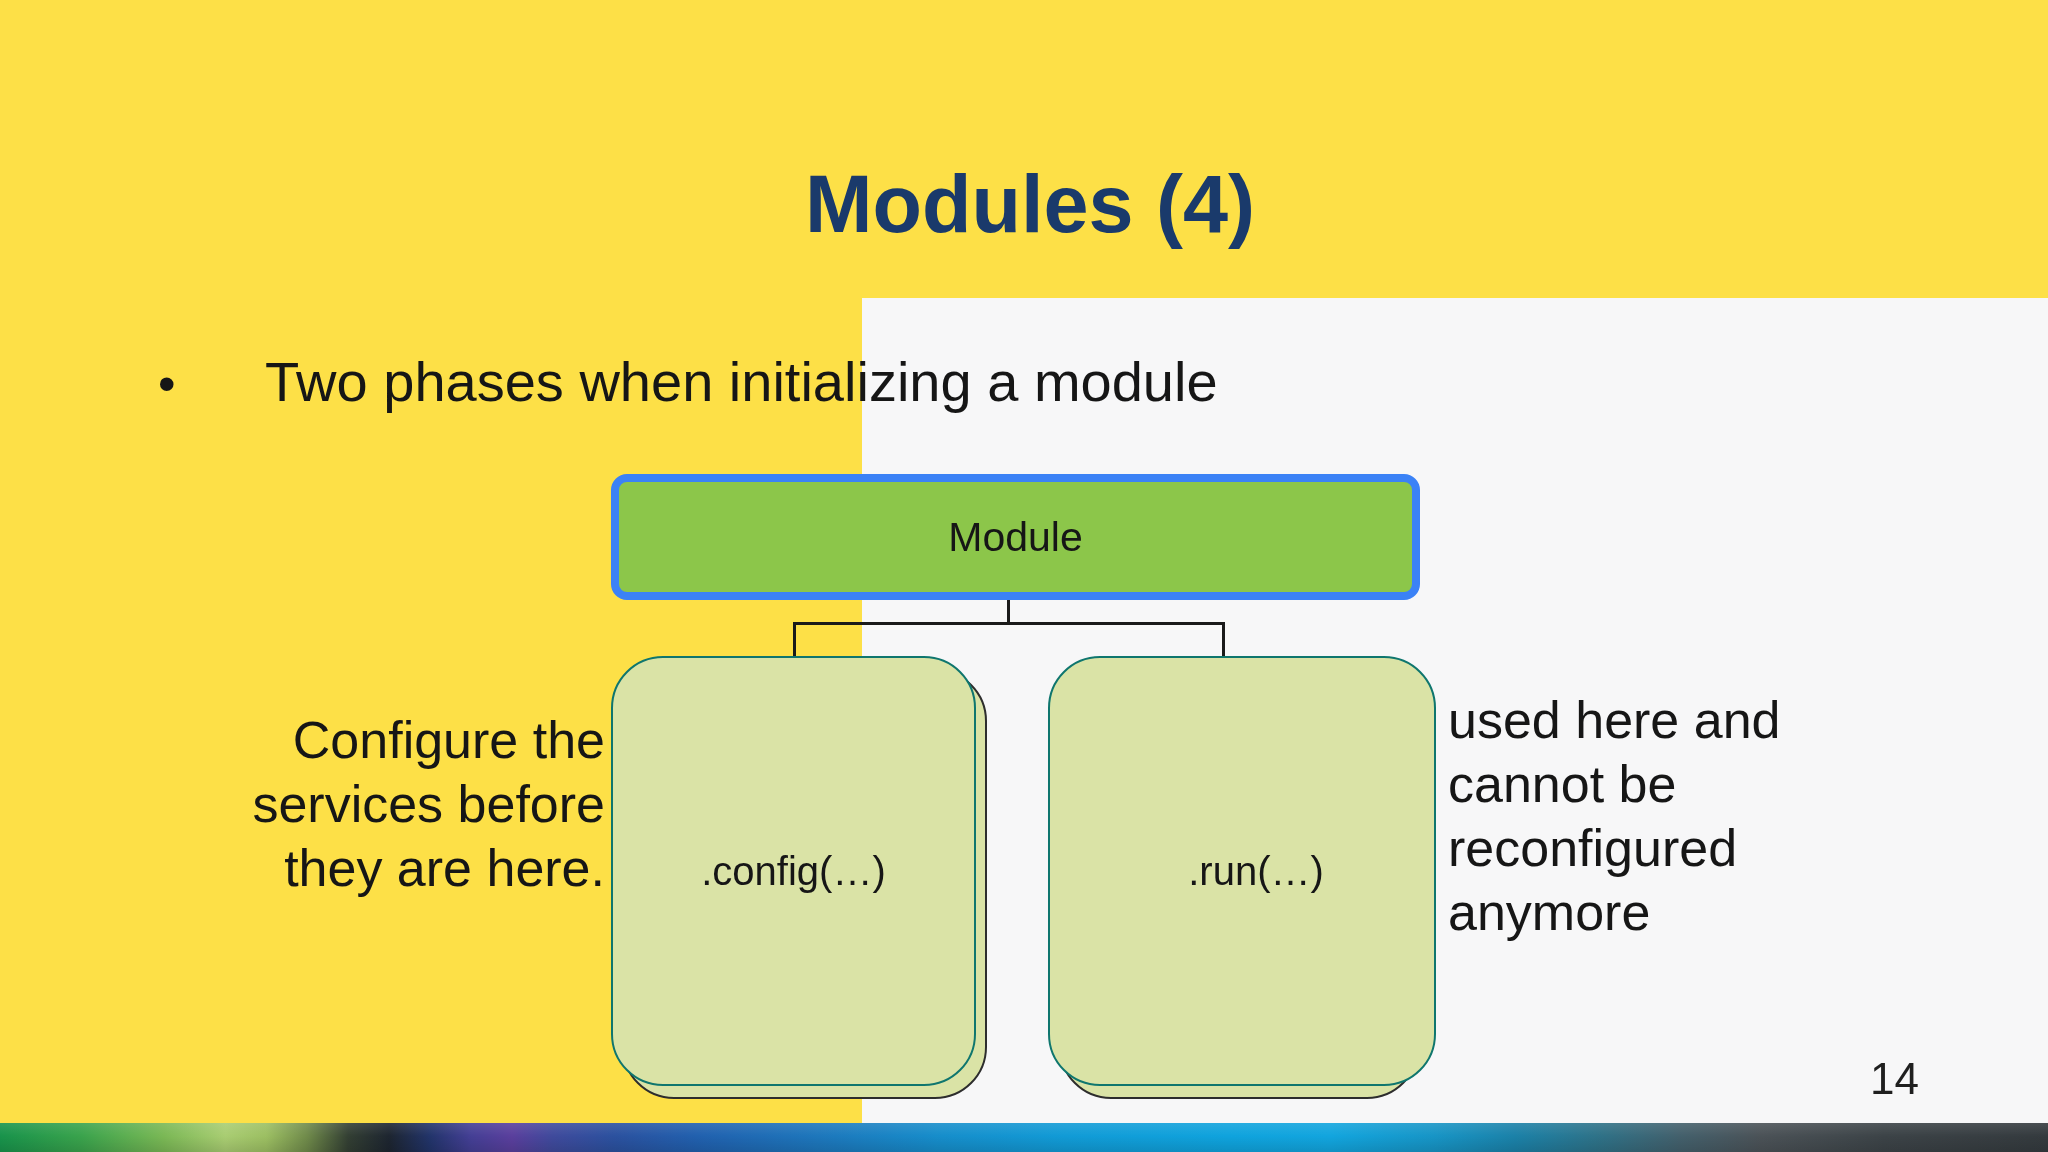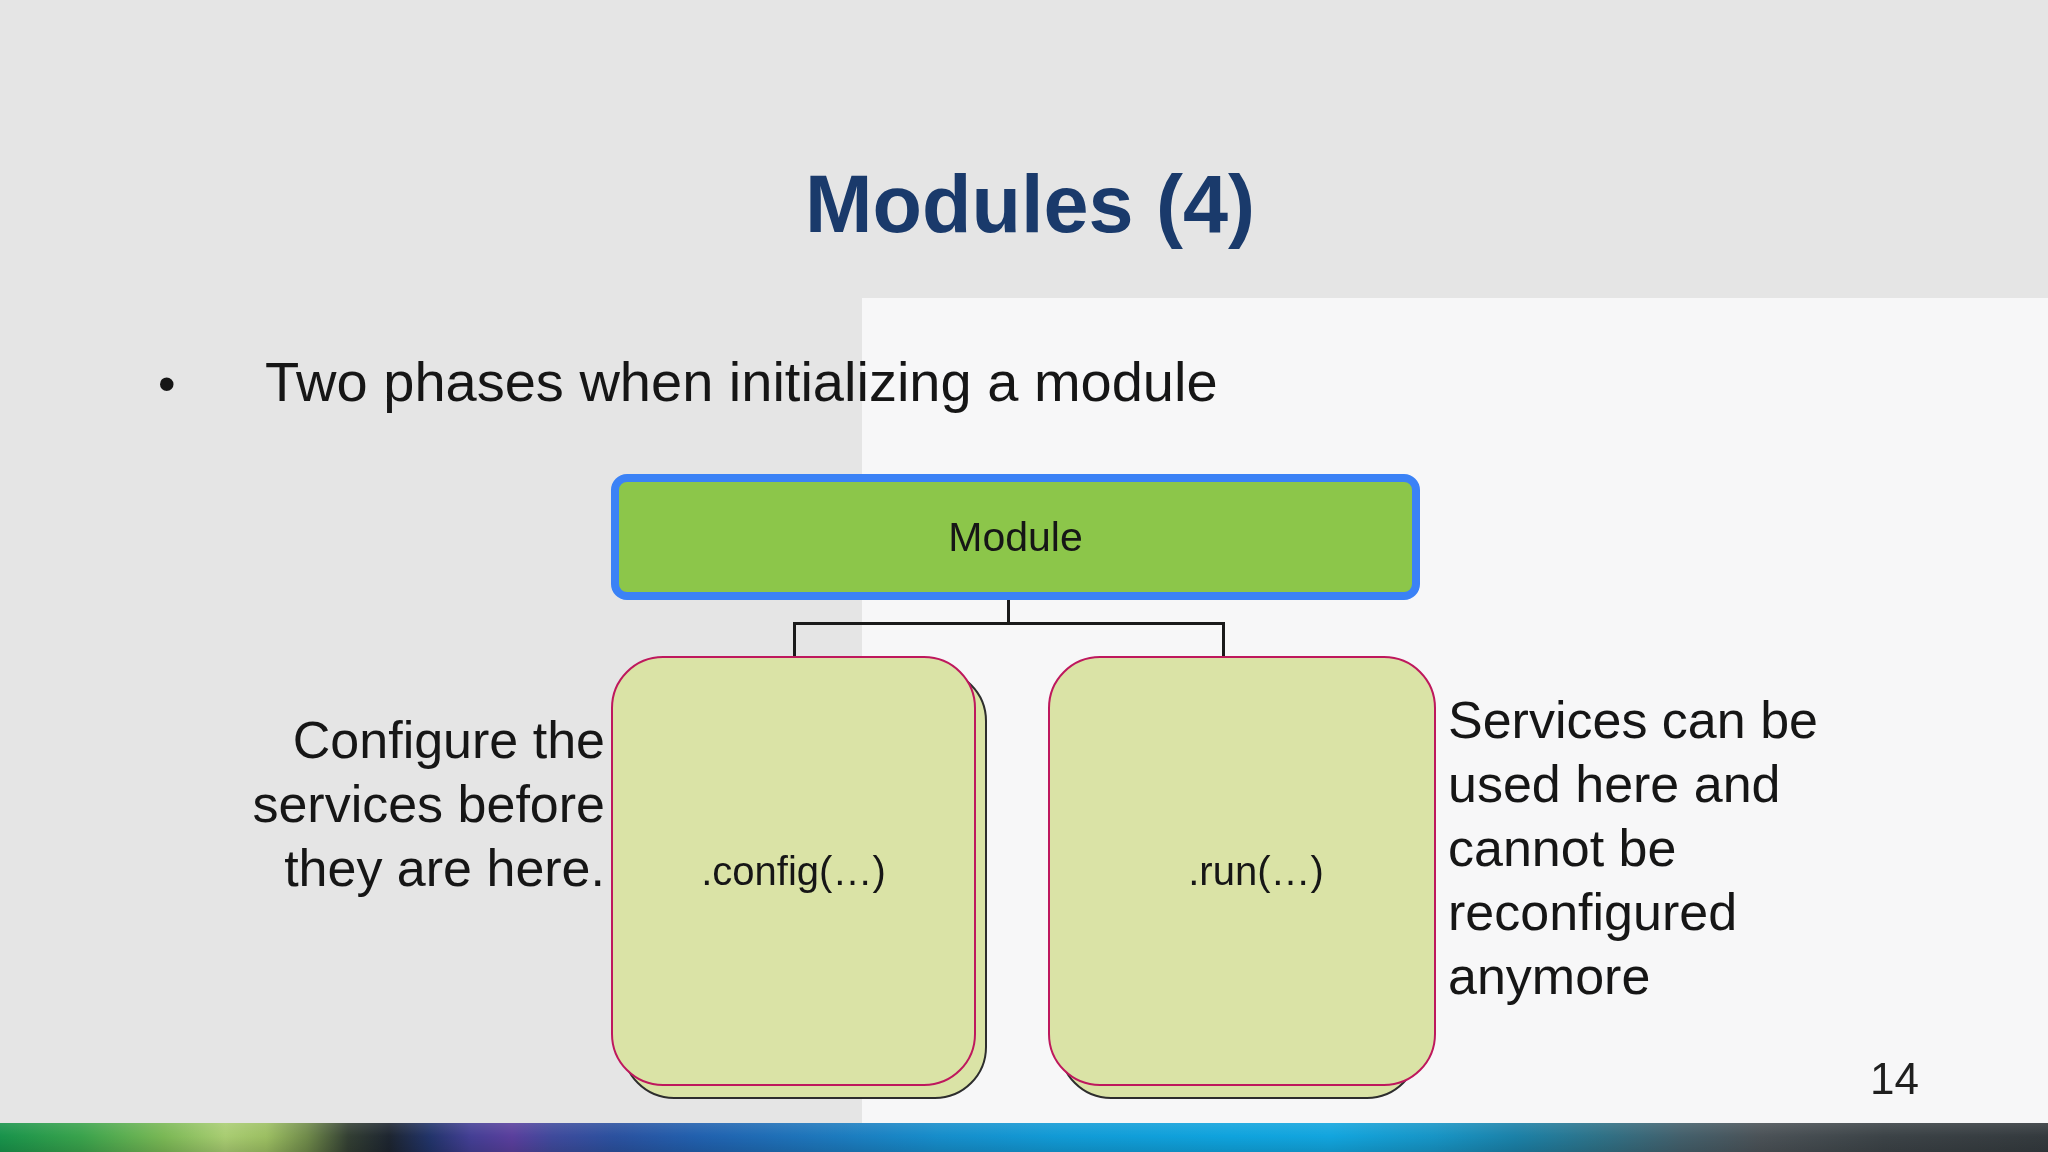--- a/index.html
+++ b/index.html
@@ -4,21 +4,21 @@
 <style>
   html, body {
     margin: 0;
     padding: 0;
     background: #ffffff;
   }
   .slide {
     position: relative;
     width: 2048px;
     height: 1152px;
-    background: #e5e5e5;
+    background: #fde047;
     overflow: hidden;
     font-family: "Liberation Sans", sans-serif;
     color: #161616;
   }
   
   .backdrop {
     position: absolute;
     left: 862px;
     top: 298px;
     width: 1186px;
@@ -79,21 +79,21 @@
     position: absolute;
     background: #dae3a6;
     border: 2px solid #2d2d2d;
     border-radius: 52px;
   }
   .shadow-left  { left: 622px;  top: 669px; width: 361px; height: 426px; }
   .shadow-right { left: 1059px; top: 669px; width: 356px; height: 426px; }
   .child-box {
     position: absolute;
     background: #dae3a6;
-    border: 2px solid #be185d;
+    border: 2px solid #0f766e;
     border-radius: 52px;
     display: flex;
     align-items: center;
     justify-content: center;
     font-size: 40px;
   }
   .child-left  { left: 611px;  top: 656px; width: 361px; height: 426px; }
   .child-right { left: 1048px; top: 656px; width: 356px; height: 426px; padding-left: 28px; }
   
   .caption {
@@ -191,21 +191,20 @@
     <span>.run(…)</span>
   </div>
 
   <div class="caption caption-left">
     <div>Configure the</div>
     <div>services before</div>
     <div>they are here.</div>
   </div>
 
   <div class="caption caption-right">
-    <div>Services can be</div>
     <div>used here and</div>
     <div>cannot be</div>
     <div>reconfigured</div>
     <div>anymore</div>
   </div>
 
   <div class="page-number">14</div>
 
   <div class="band"></div>
 

